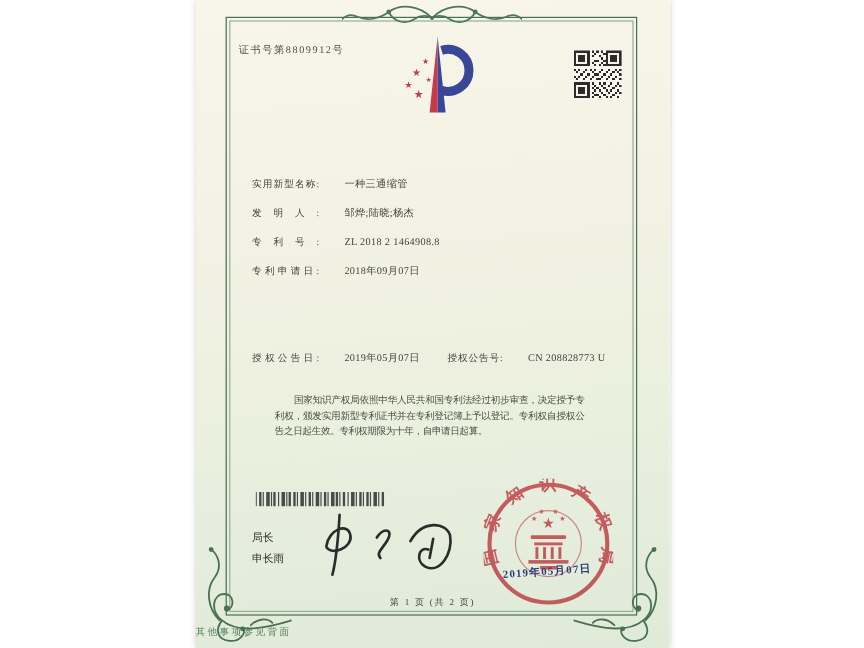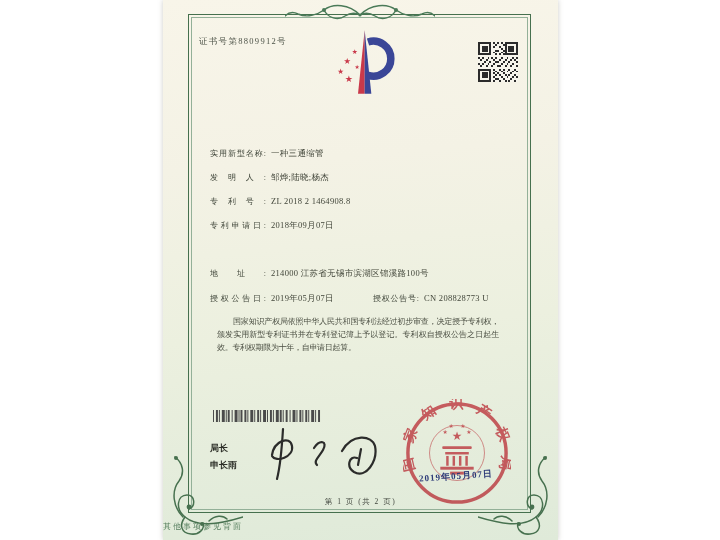--- a/index.html
+++ b/index.html
@@ -27,33 +27,33 @@
   .qr{position:absolute;left:315px;top:42px;width:40px;height:40px;}
   .title{
     position:absolute;left:0;width:395px;top:99px;text-align:center;
     font-size:20px;font-weight:bold;letter-spacing:4px;color:#20221d;
   }
   .frow{position:absolute;left:47px;white-space:nowrap;font-size:8.5px;color:#42463a;}
   .flabel{
     display:inline-block;width:56px;font-size:8px;color:#3e4438;
     text-align:justify;text-align-last:justify;vertical-align:baseline;
   }
-  .fvalue{margin-left:5px;letter-spacing:.3px;}
+  .fvalue{margin-left:21px;letter-spacing:.3px;}
   .grant2{position:absolute;left:163px;top:0;white-space:nowrap;}
   .paras{
     position:absolute;left:50px;top:311px;width:290px;
     font-size:8px;line-height:13.2px;letter-spacing:-0.3px;
     text-align:justify;color:#4a4e42;
   }
-  .paras p{margin:4px;text-indent:2em;}
+  .paras p{margin:16px;text-indent:2em;}
   .barcode{position:absolute;left:50px;top:410px;width:108px;height:12px;}
   .signer{
     position:absolute;left:47px;top:440px;
     font-family:"Liberation Sans","DejaVu Sans",sans-serif;
-    font-size:9px;font-weight:bold;color:#2e3029;line-height:17px;
+    font-size:9px;font-weight:normal;color:#2e3029;line-height:17px;
   }
   .signature{position:absolute;left:95px;top:421px;width:140px;height:64px;}
   .seal{position:absolute;left:240px;top:399px;width:108px;height:108px;mix-blend-mode:multiply;opacity:.9;}
   .sealdate{
     position:absolute;left:228px;top:470px;width:130px;text-align:center;
     font-size:9px;font-weight:bold;color:#2c3a78;letter-spacing:1px;
     transform:rotate(-4deg);
   }
   .pagenum{
     position:absolute;left:0;width:395px;top:497px;text-align:center;
@@ -143,23 +143,20 @@
     <span class="flabel">实用新型名称:</span><span class="fvalue">一种三通缩管</span>
   </div>
   <div class="frow" style="top:172px">
     <span class="flabel">发明人:</span><span class="fvalue">邹烨;陆晓;杨杰</span>
   </div>
   <div class="frow" style="top:196px">
     <span class="flabel">专利号:</span><span class="fvalue">ZL 2018 2 1464908.8</span>
   </div>
   <div class="frow" style="top:220px">
     <span class="flabel">专利申请日:</span><span class="fvalue">2018年09月07日</span>
-  </div>
-  <div class="frow" style="top:268px">
-    <span class="flabel">地址:</span><span class="fvalue">214000 江苏省无锡市滨湖区锦溪路100号</span>
   </div>
 
   <div class="frow" style="top:293px">
     <span class="flabel">授权公告日:</span><span class="fvalue">2019年05月07日</span>
     <span class="grant2">
       <span class="flabel" style="width:46px">授权公告号:</span><span class="fvalue">CN 208828773 U</span>
     </span>
   </div>
 
   <div class="paras">

